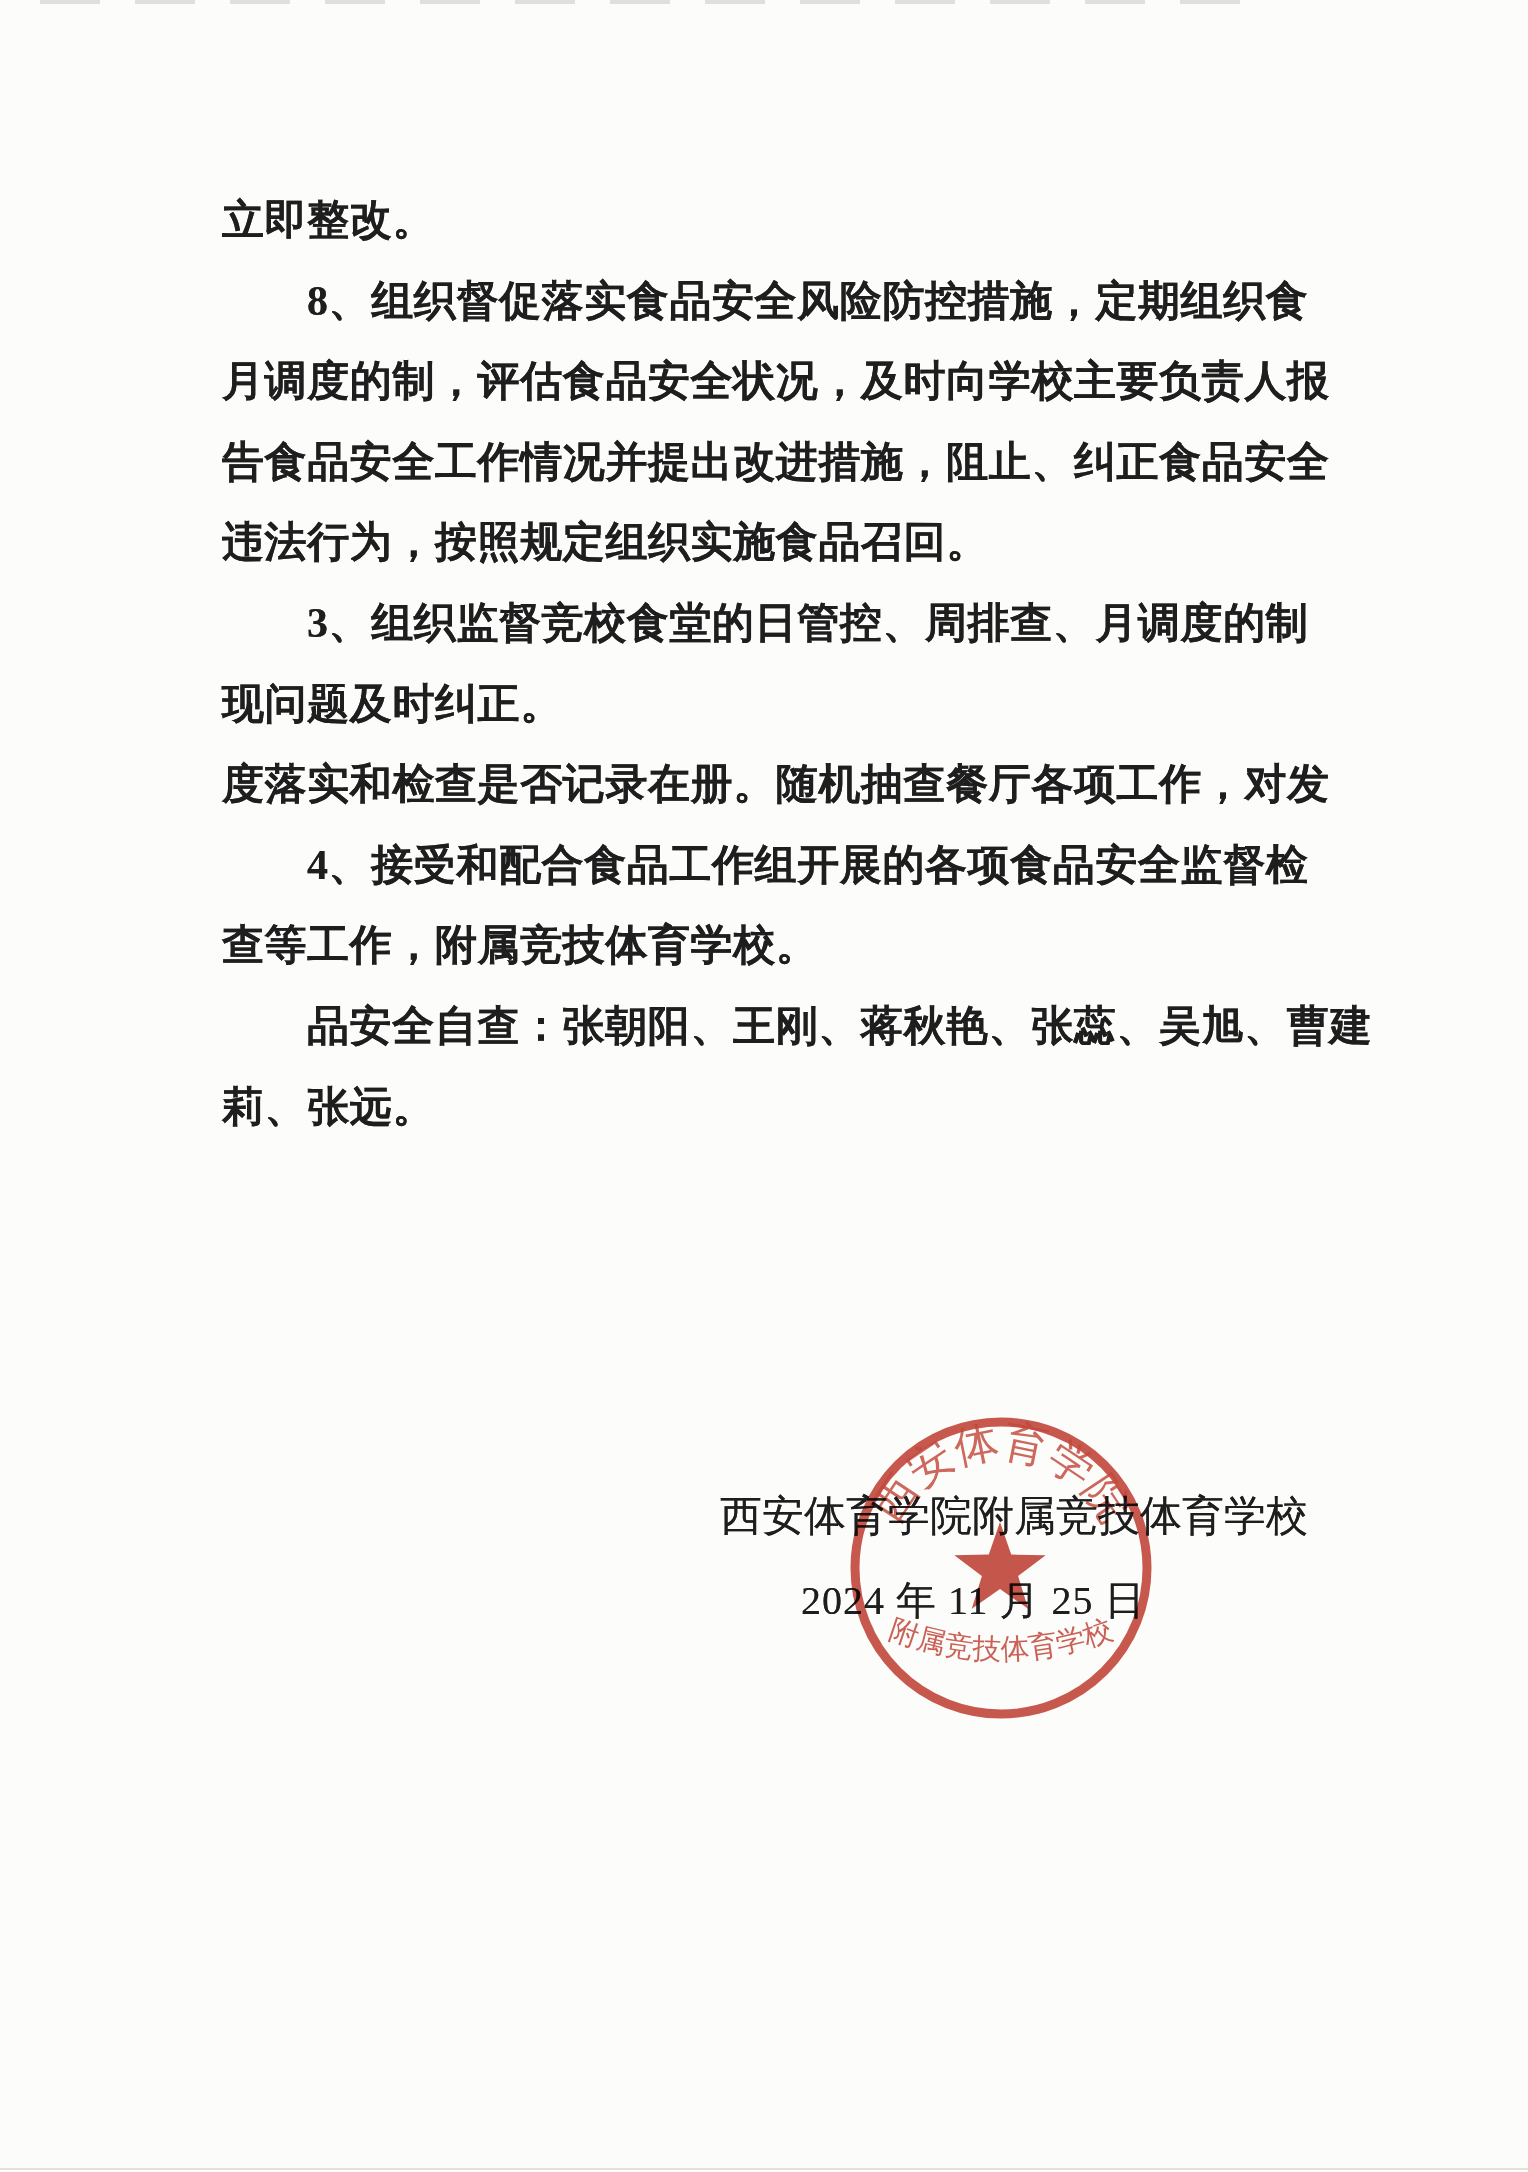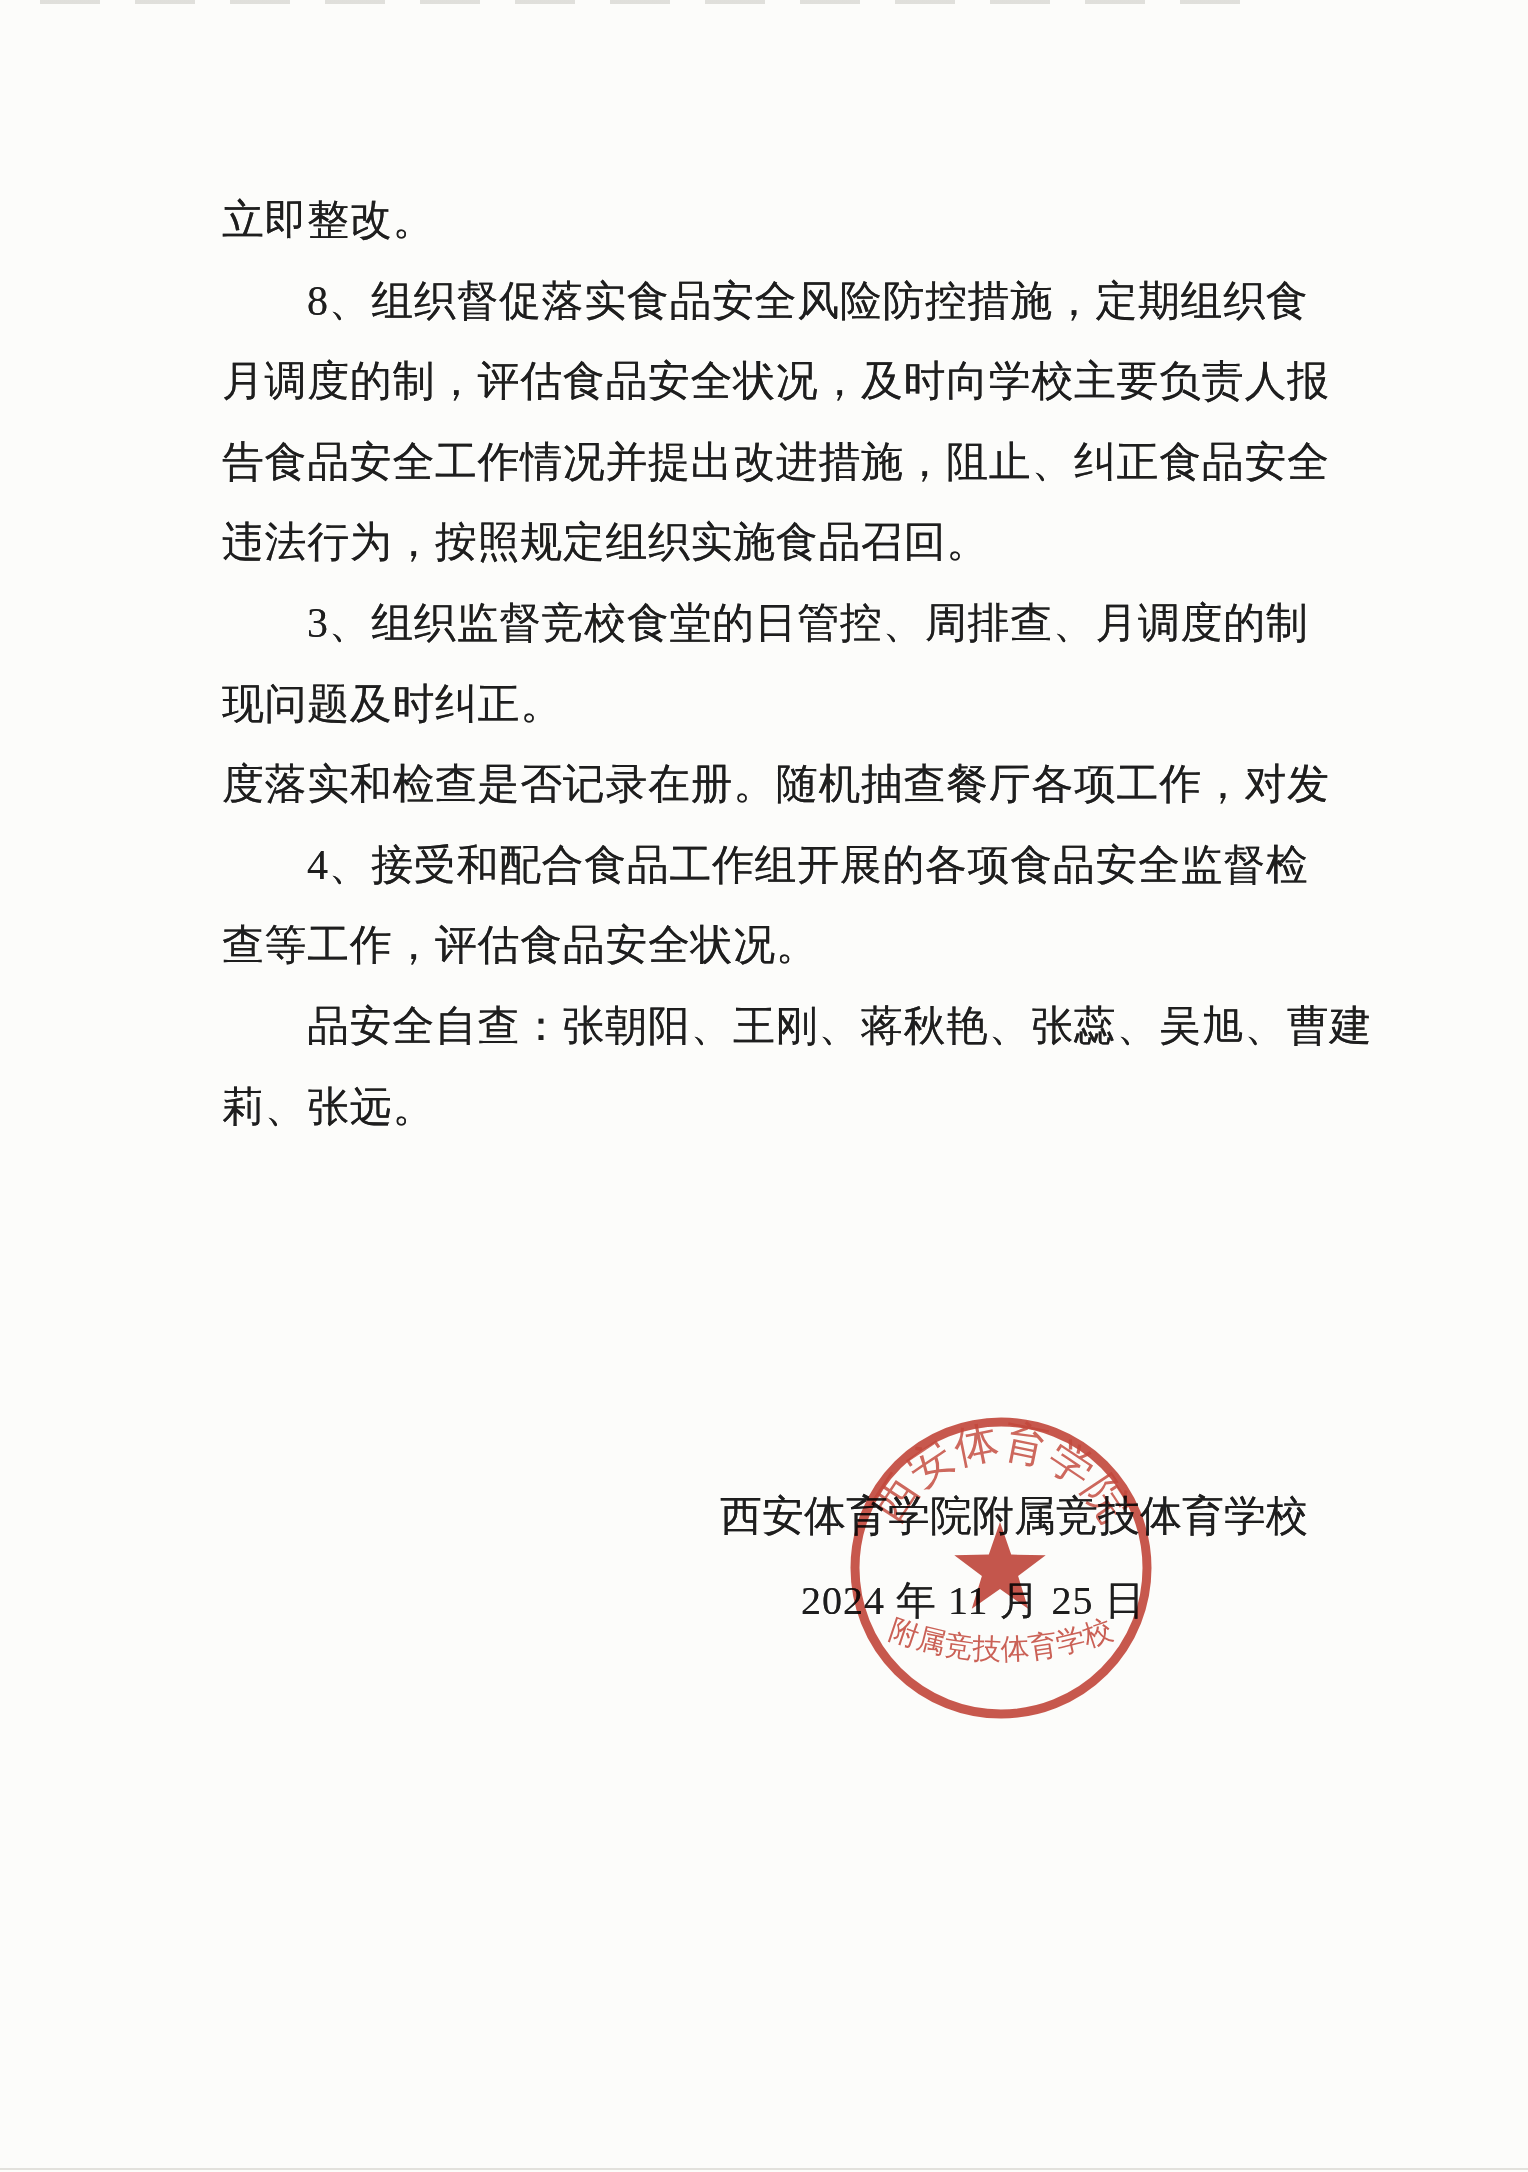--- a/index.html
+++ b/index.html
@@ -27,21 +27,21 @@
   }
   .body-text {
     position: absolute;
     left: 222px; top: 180px; width: 1112px;
     font-size: 42px;
     line-height: 80.6px;
     letter-spacing: 0.6px;
     color: #1e1e1e;
     text-shadow: 0 0 0.6px rgba(30,30,30,.8);
   }
-  .line { white-space: nowrap; }
+  .line { white-space: nowrap; font-weight: bold; }
   .line.indent { text-indent: 85px; }
   .sig-org {
     position: absolute; left: 720px; top: 1494px;
     font-size: 42px; line-height: 44px; letter-spacing: 0px;
     color: #1e1e1e; white-space: nowrap;
     text-shadow: 0 0 0.6px rgba(30,30,30,.8);
     z-index: 2;
   }
   .sig-date {
     position: absolute; left: 801px; top: 1580px;
@@ -69,21 +69,21 @@
   <div class="body-text">
     <div class="line">立即整改。</div>
     <div class="line indent">8、组织督促落实食品安全风险防控措施，定期组织食</div>
     <div class="line">月调度的制，评估食品安全状况，及时向学校主要负责人报</div>
     <div class="line">告食品安全工作情况并提出改进措施，阻止、纠正食品安全</div>
     <div class="line">违法行为，按照规定组织实施食品召回。</div>
     <div class="line indent">3、组织监督竞校食堂的日管控、周排查、月调度的制</div>
     <div class="line">现问题及时纠正。</div>
     <div class="line">度落实和检查是否记录在册。随机抽查餐厅各项工作，对发</div>
     <div class="line indent">4、接受和配合食品工作组开展的各项食品安全监督检</div>
-    <div class="line">查等工作，评估食品安全状况。</div>
+    <div class="line">查等工作，附属竞技体育学校。</div>
     <div class="line indent">品安全自查：张朝阳、王刚、蒋秋艳、张蕊、吴旭、曹建</div>
     <div class="line">莉、张远。</div>
   </div>
 
   <div class="sig-org">西安体育学院附属竞技体育学校</div>
   <div class="sig-date">2024 年 11 月 25 日</div>
 
   <div class="seal">
     <svg viewBox="0 0 312 312" xmlns="http://www.w3.org/2000/svg">
       <defs>

